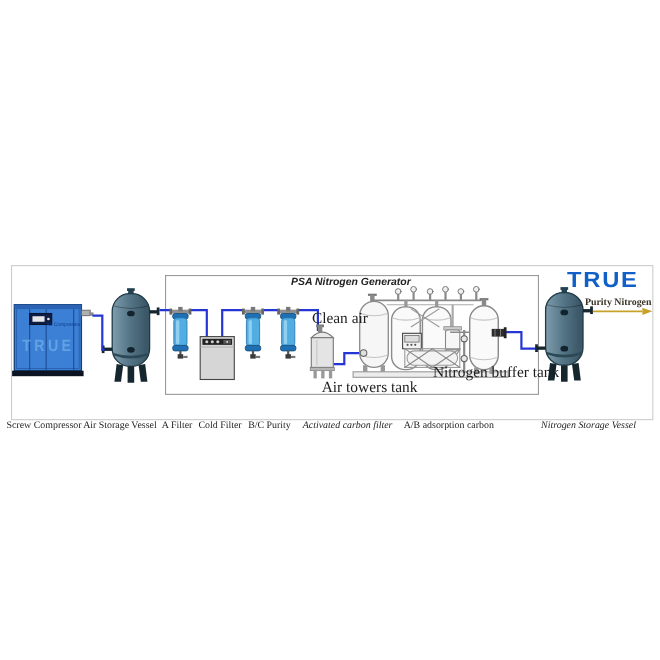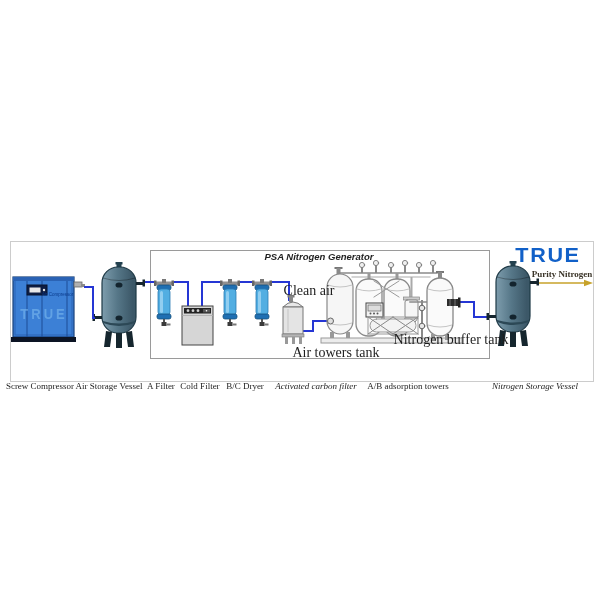--- a/index.html
+++ b/index.html
@@ -239,18 +239,18 @@
   <div class="lbl comp-mark">TRUE</div>
 
   <div class="lbl small-label" style="left:309px;top:283px;">Clean air</div>
   <div class="lbl small-label" style="left:336px;top:345px;">Air towers tank</div>
   <div class="lbl small-label" style="left:451px;top:332px;">Nitrogen buffer tank</div>
 
   <div class="lbl eq-label" style="left:40px;">Screw Compressor</div>
   <div class="lbl eq-label" style="left:109px;">Air Storage Vessel</div>
   <div class="lbl eq-label" style="left:161px;">A Filter</div>
   <div class="lbl eq-label" style="left:200px;">Cold Filter</div>
-  <div class="lbl eq-label" style="left:245px;">B/C Dryer</div>
+  <div class="lbl eq-label" style="left:245px;">B/C Purity</div>
   <div class="lbl eq-label" style="left:316px;font-style:italic;">Activated carbon filter</div>
-  <div class="lbl eq-label" style="left:408px;">A/B adsorption towers</div>
+  <div class="lbl eq-label" style="left:408px;">A/B adsorption carbon</div>
   <div class="lbl eq-label" style="left:535px;font-style:italic;">Nitrogen Storage Vessel</div>
 
 </div>
 
 </body></html>

